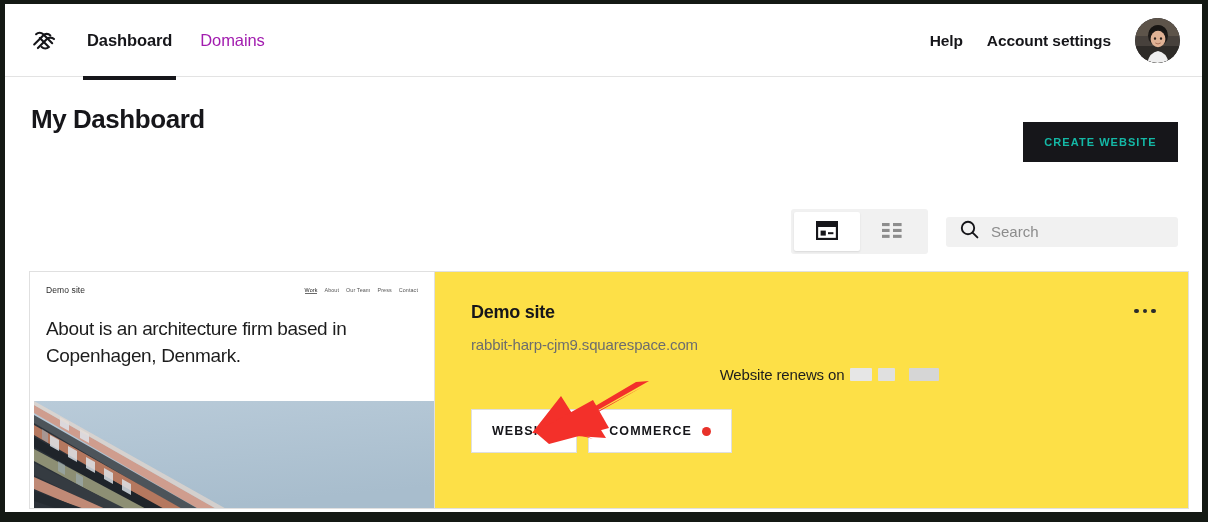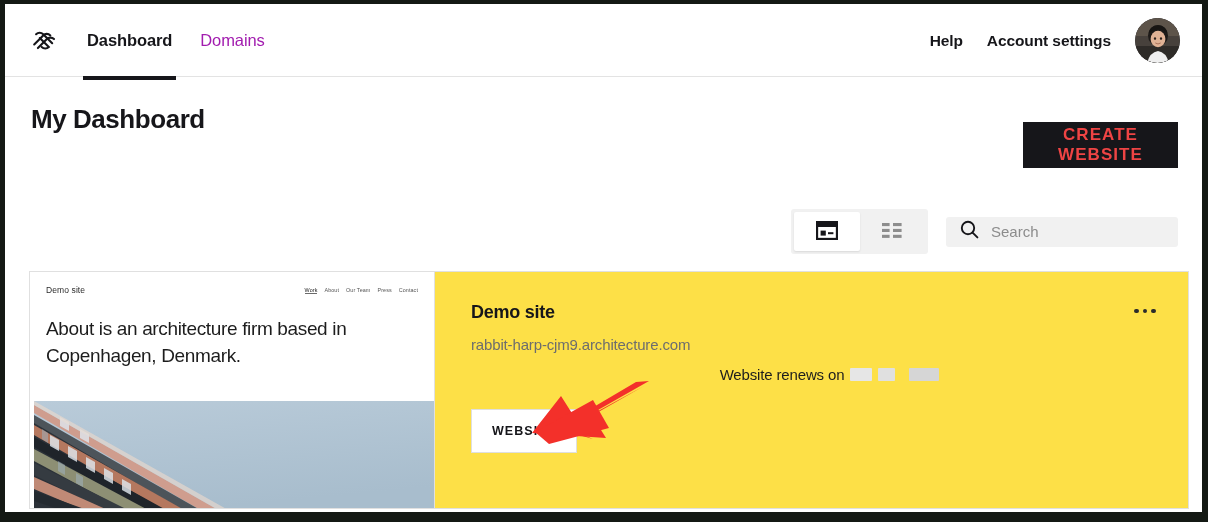--- a/index.html
+++ b/index.html
@@ -118,26 +118,26 @@
     left: 26px; top: 27px;
     font-size: 26px;
     font-weight: bold;
     color: #16161a;
     letter-spacing: -0.45px;
   }
 
   #create-website-btn {
     position: absolute;
     right: 24px; top: 45px;
-    width: 155px; height: 46px;
+    width: 155px; height: 40px;
     background: #16161a;
-    color: #ef4444;
+    color: #14b8a6;
     border: none;
     font-family: inherit;
-    font-size: 17px;
+    font-size: 11px;
     font-weight: bold;
     letter-spacing: 1.05px;
     cursor: pointer;
   }
 
   
   #controls-row {
     position: absolute;
     right: 24px; top: 205px;
     display: flex;
@@ -511,32 +511,36 @@
             <polygon points="42,72 49,76 49,86 42,82"></polygon>
           </g>
           <polygon points="0,4 186,110 196,110 0,0" fill="#e9d9cd" opacity=".65"></polygon>
         </svg>
       </div>
     </div>
 
     <div id="card-detail">
 
       <div id="site-name">Demo site</div>
-      <div id="site-url">rabbit-harp-cjm9.architecture.com</div>
+      <div id="site-url">rabbit-harp-cjm9.squarespace.com</div>
 
       <div id="renew-row">
         <span>Website renews on</span>
         <span class="redaction r1"></span>
         <span class="redaction r2"></span>
         <span class="redaction r3"></span>
       </div>
 
       <div id="card-actions">
         <button class="action-btn">
           <span>WEBSITE</span>
+        </button>
+        <button class="action-btn">
+          <span>COMMERCE</span>
+          <span class="dot-badge"></span>
         </button>
       </div>
 
       <button id="card-menu-btn">
         <i></i>
         <i></i>
         <i></i>
       </button>
     </div>
   </div>

